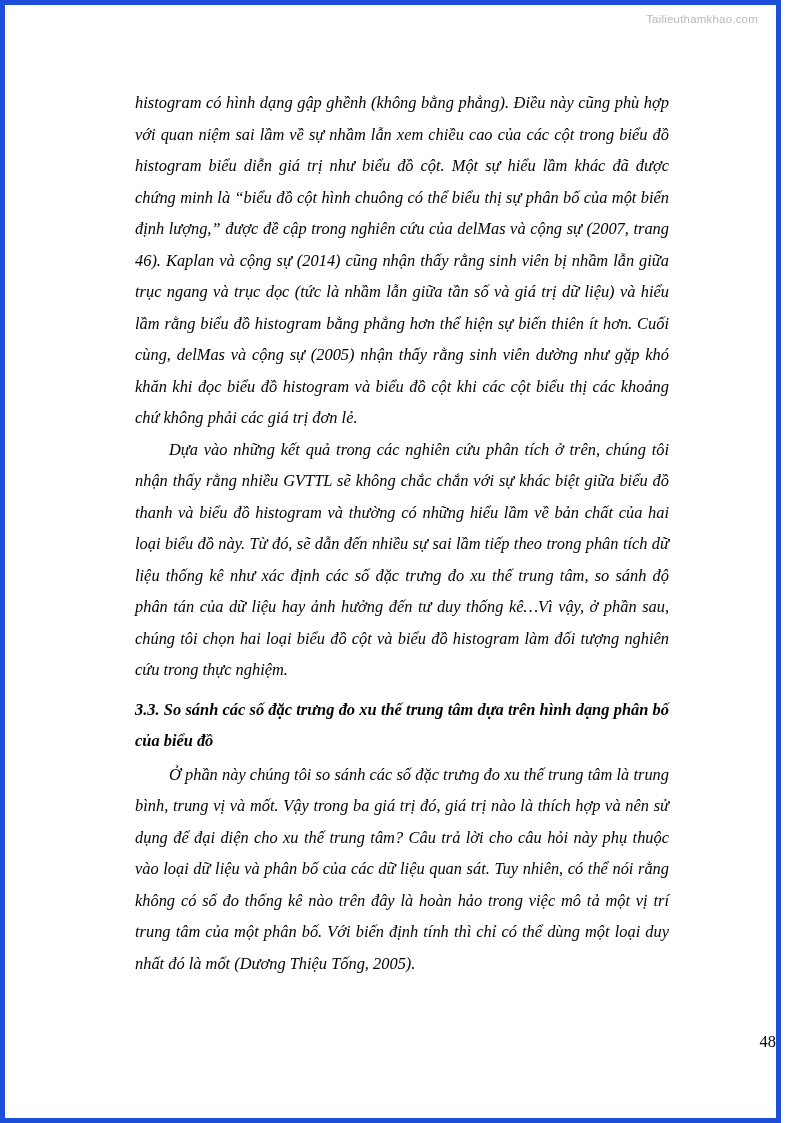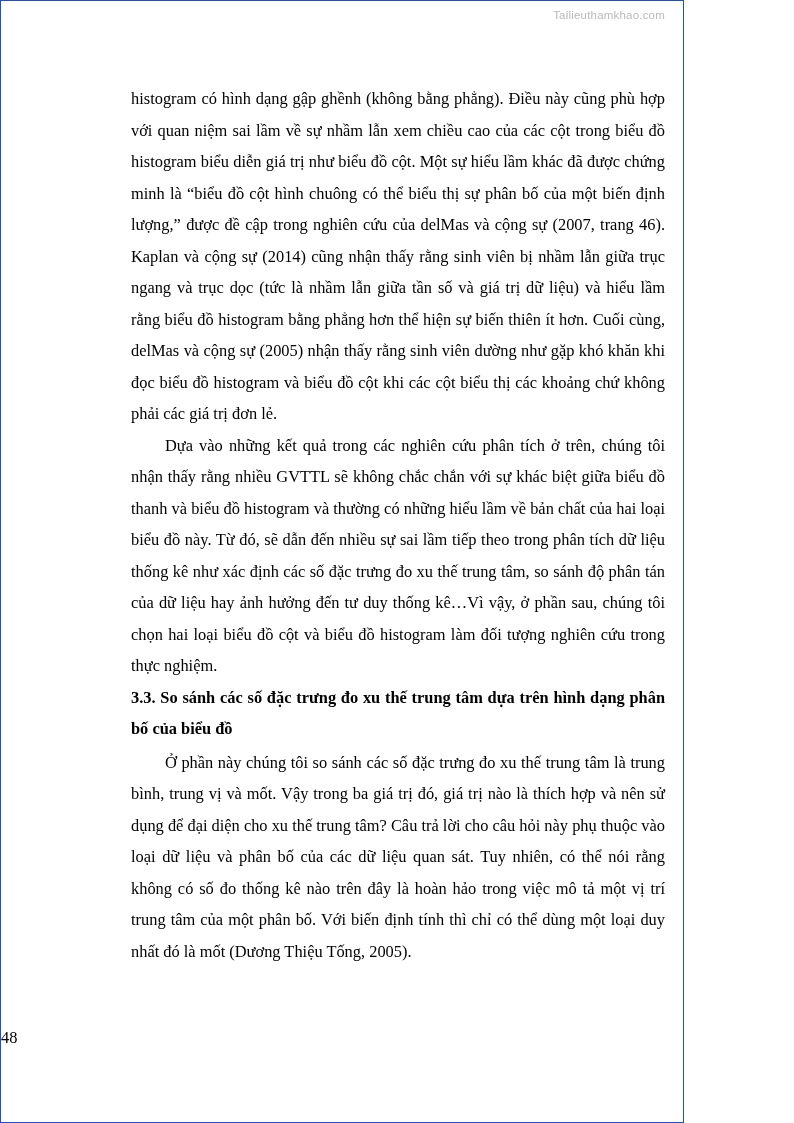--- a/index.html
+++ b/index.html
@@ -10,25 +10,25 @@
   body {
     width: 794px;
     height: 1123px;
     font-family: "Liberation Serif", serif;
     color: #000000;
     position: relative;
     overflow: hidden;
   }
   .page {
     position: relative;
-    width: 684px;
+    width: 781px;
     height: 1123px;
     box-sizing: border-box;
     background: #ffffff;
-    border: 1px solid #1d4ed8;
+    border: 5px solid #1d4ed8;
   }
   .watermark {
     position: absolute;
     top: 8px;
     right: 18px;
     font-family: "Liberation Sans", sans-serif;
     font-size: 11.5px;
     color: #b9b9b9;
     letter-spacing: 0.2px;
     user-select: none;
@@ -39,36 +39,38 @@
     top: 82px;
     width: 534px;
   }
   p {
     margin: 0 0 0 0;
     font-size: 16.4px;
     line-height: 31.5px;
     text-align: justify;
     text-justify: inter-word;
     hyphens: none;
+    font-style: italic;
   }
   p.indent {
     text-indent: 34px;
   }
   p.heading {
     font-weight: bold;
     text-indent: 0;
+    margin-top: 8px;
     margin-bottom: 2px;
     text-align: justify;
   }
   .pagenum {
     position: absolute;
     left: 0;
     right: 0;
     top: 1027px;
-    text-align: left;
+    text-align: right;
     font-size: 16.4px;
   }
 </style>
 </head>
 <body>
 
 <div class="page">
 
   <div class="watermark">Tailieuthamkhao.com</div>
 

